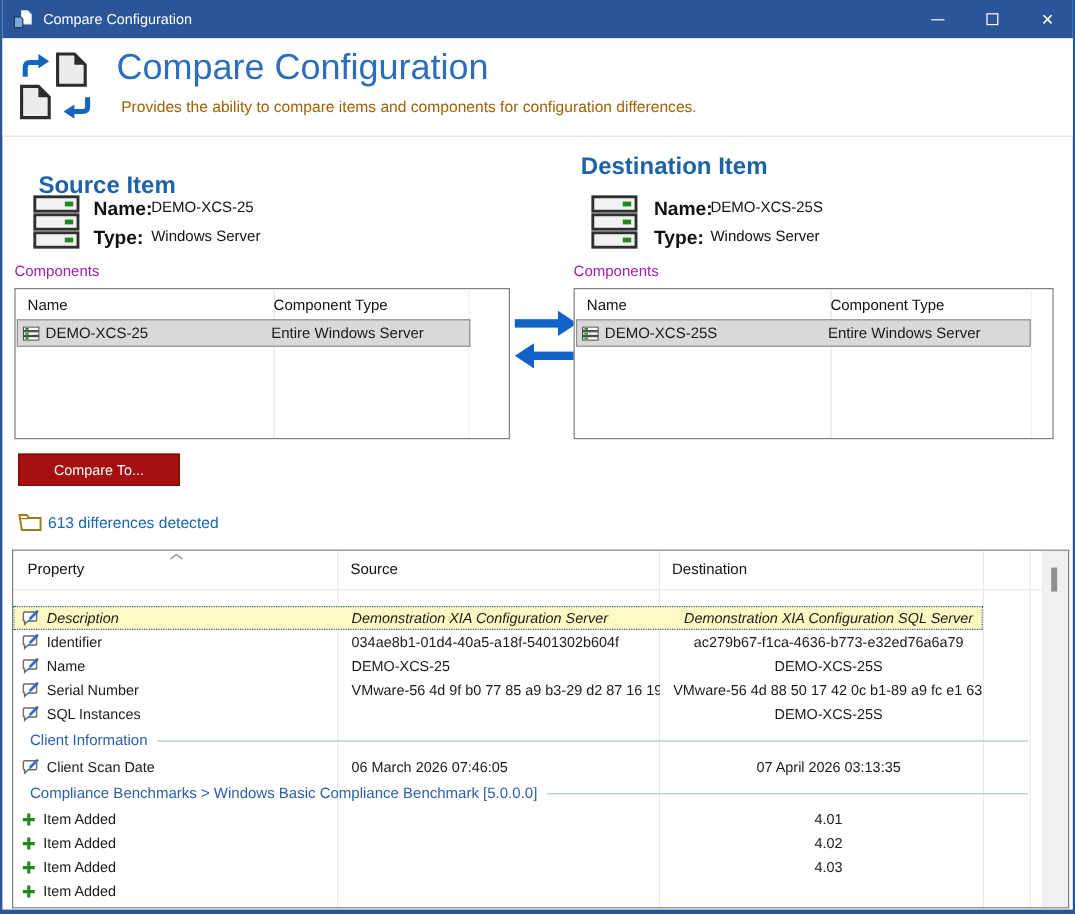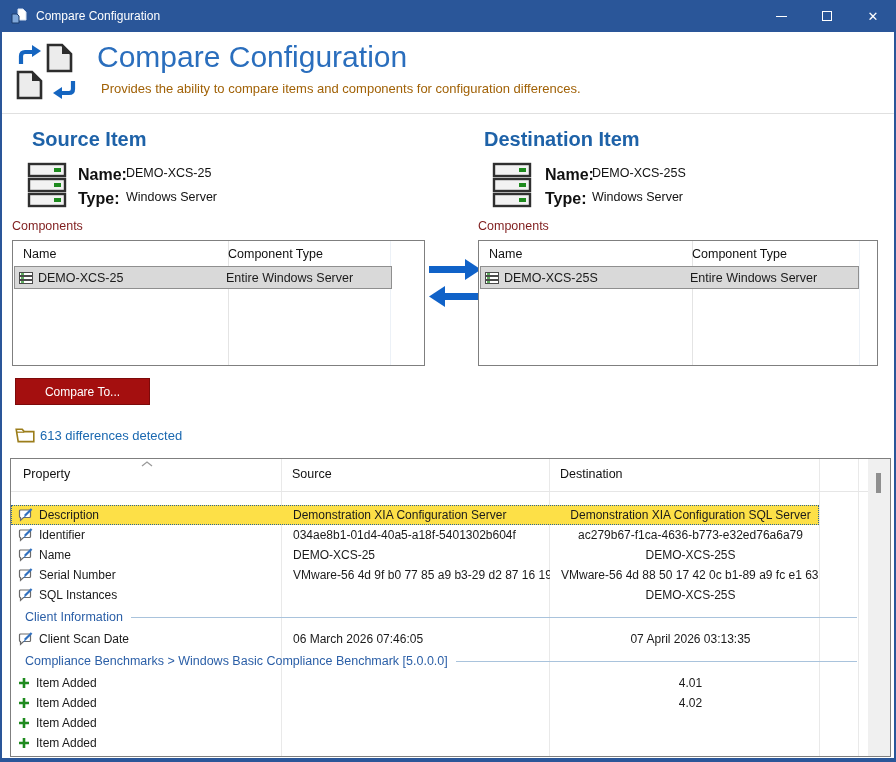--- a/index.html
+++ b/index.html
@@ -18,25 +18,25 @@
   .glyph-min{display:block;width:11px;height:1px;background:#fff;}
   .glyph-max{display:block;width:10px;height:10px;border:1px solid #fff;}
   .glyph-close{font-size:13px;line-height:1;}
   
   .app-header{position:absolute;left:0;top:32px;width:892px;height:82px;background:#fff;border-bottom:1px solid #e0e0e0;}
   .hdr-icon{position:absolute;left:12px;top:10px;}
   .hdr-title{position:absolute;left:95px;top:8px;font-size:30px;color:#2a6ebd;}
   .hdr-sub{position:absolute;left:99px;top:49px;font-size:13px;color:#a16207;}
   
   .sec-head{position:absolute;font-size:20px;font-weight:bold;color:#1e62a8;}
-  .src-head{left:30px;top:128px;}
+  .src-head{left:30px;top:144px;}
   .dst-head{left:482px;top:128px;}
   .item-label{position:absolute;font-size:16px;font-weight:bold;color:#111;}
   .item-value{position:absolute;font-size:12.5px;color:#111;}
-  .components-label{position:absolute;top:219px;font-size:12.5px;color:#7f1d1d;}
+  .components-label{position:absolute;top:219px;font-size:12.5px;color:#a21caf;}
   
   .ctable{position:absolute;top:240px;height:126px;background:#fff;border:1px solid #7f7f7f;}
   .ctable.src{left:10px;width:413px;}
   .ctable.dst{left:476px;width:400px;}
   .ct-vline{position:absolute;top:0;bottom:0;width:1px;background:#e4e4e4;}
   .ct-vline2{position:absolute;top:0;bottom:0;width:1px;background:#ecf1f7;}
   .ct-header{position:absolute;left:0;top:0;right:0;height:25px;display:flex;align-items:center;font-size:12.5px;color:#111;}
   .ct-h1{padding-left:10px;}
   .ct-row{position:absolute;left:1px;top:25px;height:23px;display:flex;align-items:center;font-size:12.5px;background:#d9d9d9;border:1px solid #8f8f8f;}
   .ct-cell1{display:flex;align-items:center;gap:5px;padding-left:4px;}
@@ -48,21 +48,21 @@
   .diff-icon{position:absolute;left:13px;top:427px;}
   .diff-text{position:absolute;left:38px;top:428px;font-size:13px;color:#1a68b0;}
   
   .results{position:absolute;left:8px;top:458px;width:881px;height:299px;background:#fff;border:1px solid #7f7f7f;overflow:hidden;}
   .r-vline{position:absolute;top:0;bottom:0;width:1px;background:#e9e9e9;}
   .r-header{position:absolute;left:0;top:0;right:0;height:33px;border-bottom:1px solid #e6e6e6;font-size:12.5px;color:#111;text-align:right;}
   .r-h{position:absolute;top:8px;}
   .r-sort{position:absolute;left:130px;top:2px;}
   .r-body{position:absolute;left:0;top:34px;width:848px;padding-top:12px;}
   .r-row{display:flex;height:20px;align-items:center;width:808px;font-size:12px;border:1px solid transparent;}
-  .r-row.selected{background:#fde047;border:1px dotted #2c6496;}
+  .r-row.selected{background:#fef9c3;border:1px dotted #2c6496;font-style:italic;}
   .c-prop{width:270px;display:flex;align-items:center;gap:6px;padding-left:6px;flex:none;}
   .c-src{width:268px;padding-left:11px;flex:none;white-space:nowrap;overflow:hidden;}
   .c-dst{width:270px;padding-left:11px;flex:none;white-space:nowrap;overflow:hidden;text-align:center;}
   .r-group{display:flex;height:24px;align-items:center;width:848px;}
   .g-label{margin-left:14px;font-size:12.5px;color:#2b5fa7;white-space:nowrap;}
   .g-line{flex:1;height:1px;background:#a9c3dc;margin-left:8px;margin-right:2px;}
   .r-scrollbar{position:absolute;top:0;bottom:0;right:0;width:22px;background:#f0f0f0;}
   .r-thumb{position:absolute;left:8px;top:14px;width:5px;height:20px;background:#8f8f8f;}
   .icon-cell{flex:none;display:flex;align-items:center;}
 </style>
@@ -350,20 +350,21 @@
         <div class="r-row">
           <div class="c-prop">
             <span class="icon-cell">
               <svg width="12" height="12" viewBox="0 0 12 12">
                 <path d="M6,1 v10 M1,6 h10" stroke="#1e8a1e" stroke-width="2.6"></path>
               </svg>
             </span>
             <span>Item Added</span>
           </div>
           <div class="c-src"></div>
+          <div class="c-dst">4.03</div>
         </div>
         <div class="r-row">
           <div class="c-prop">
             <span class="icon-cell">
               <svg width="12" height="12" viewBox="0 0 12 12">
                 <path d="M6,1 v10 M1,6 h10" stroke="#1e8a1e" stroke-width="2.6"></path>
               </svg>
             </span>
             <span>Item Added</span>
           </div>

